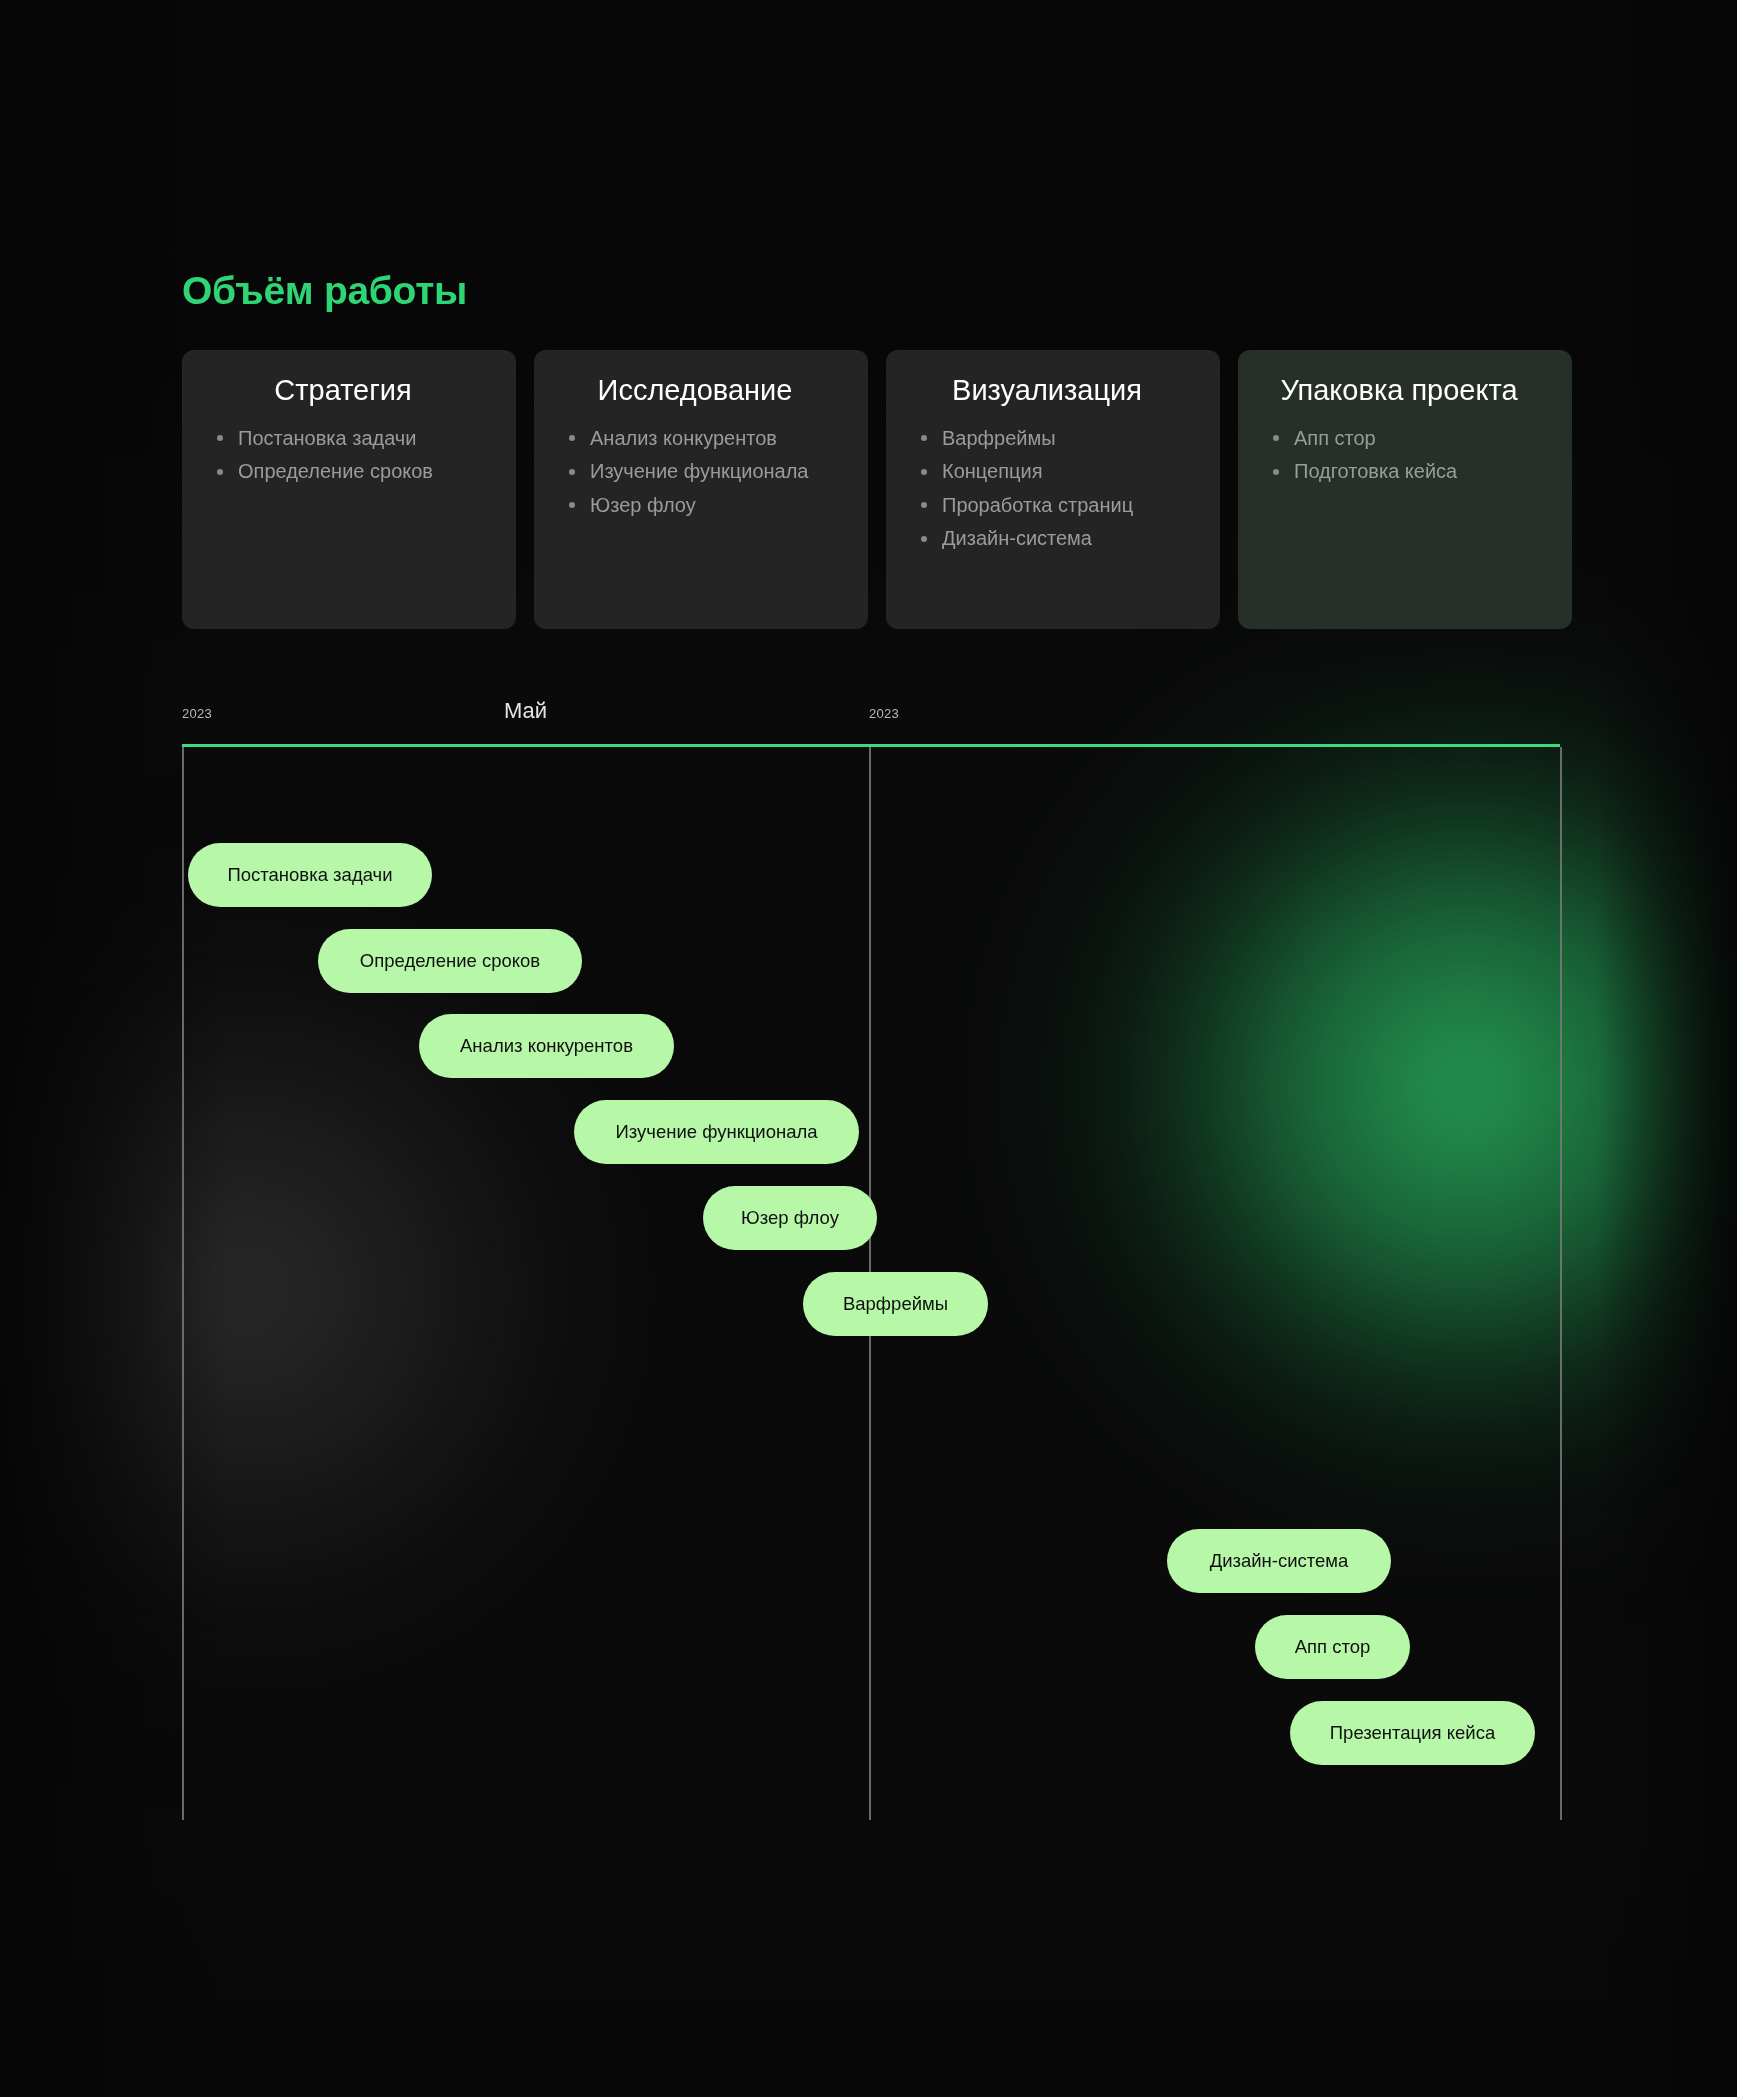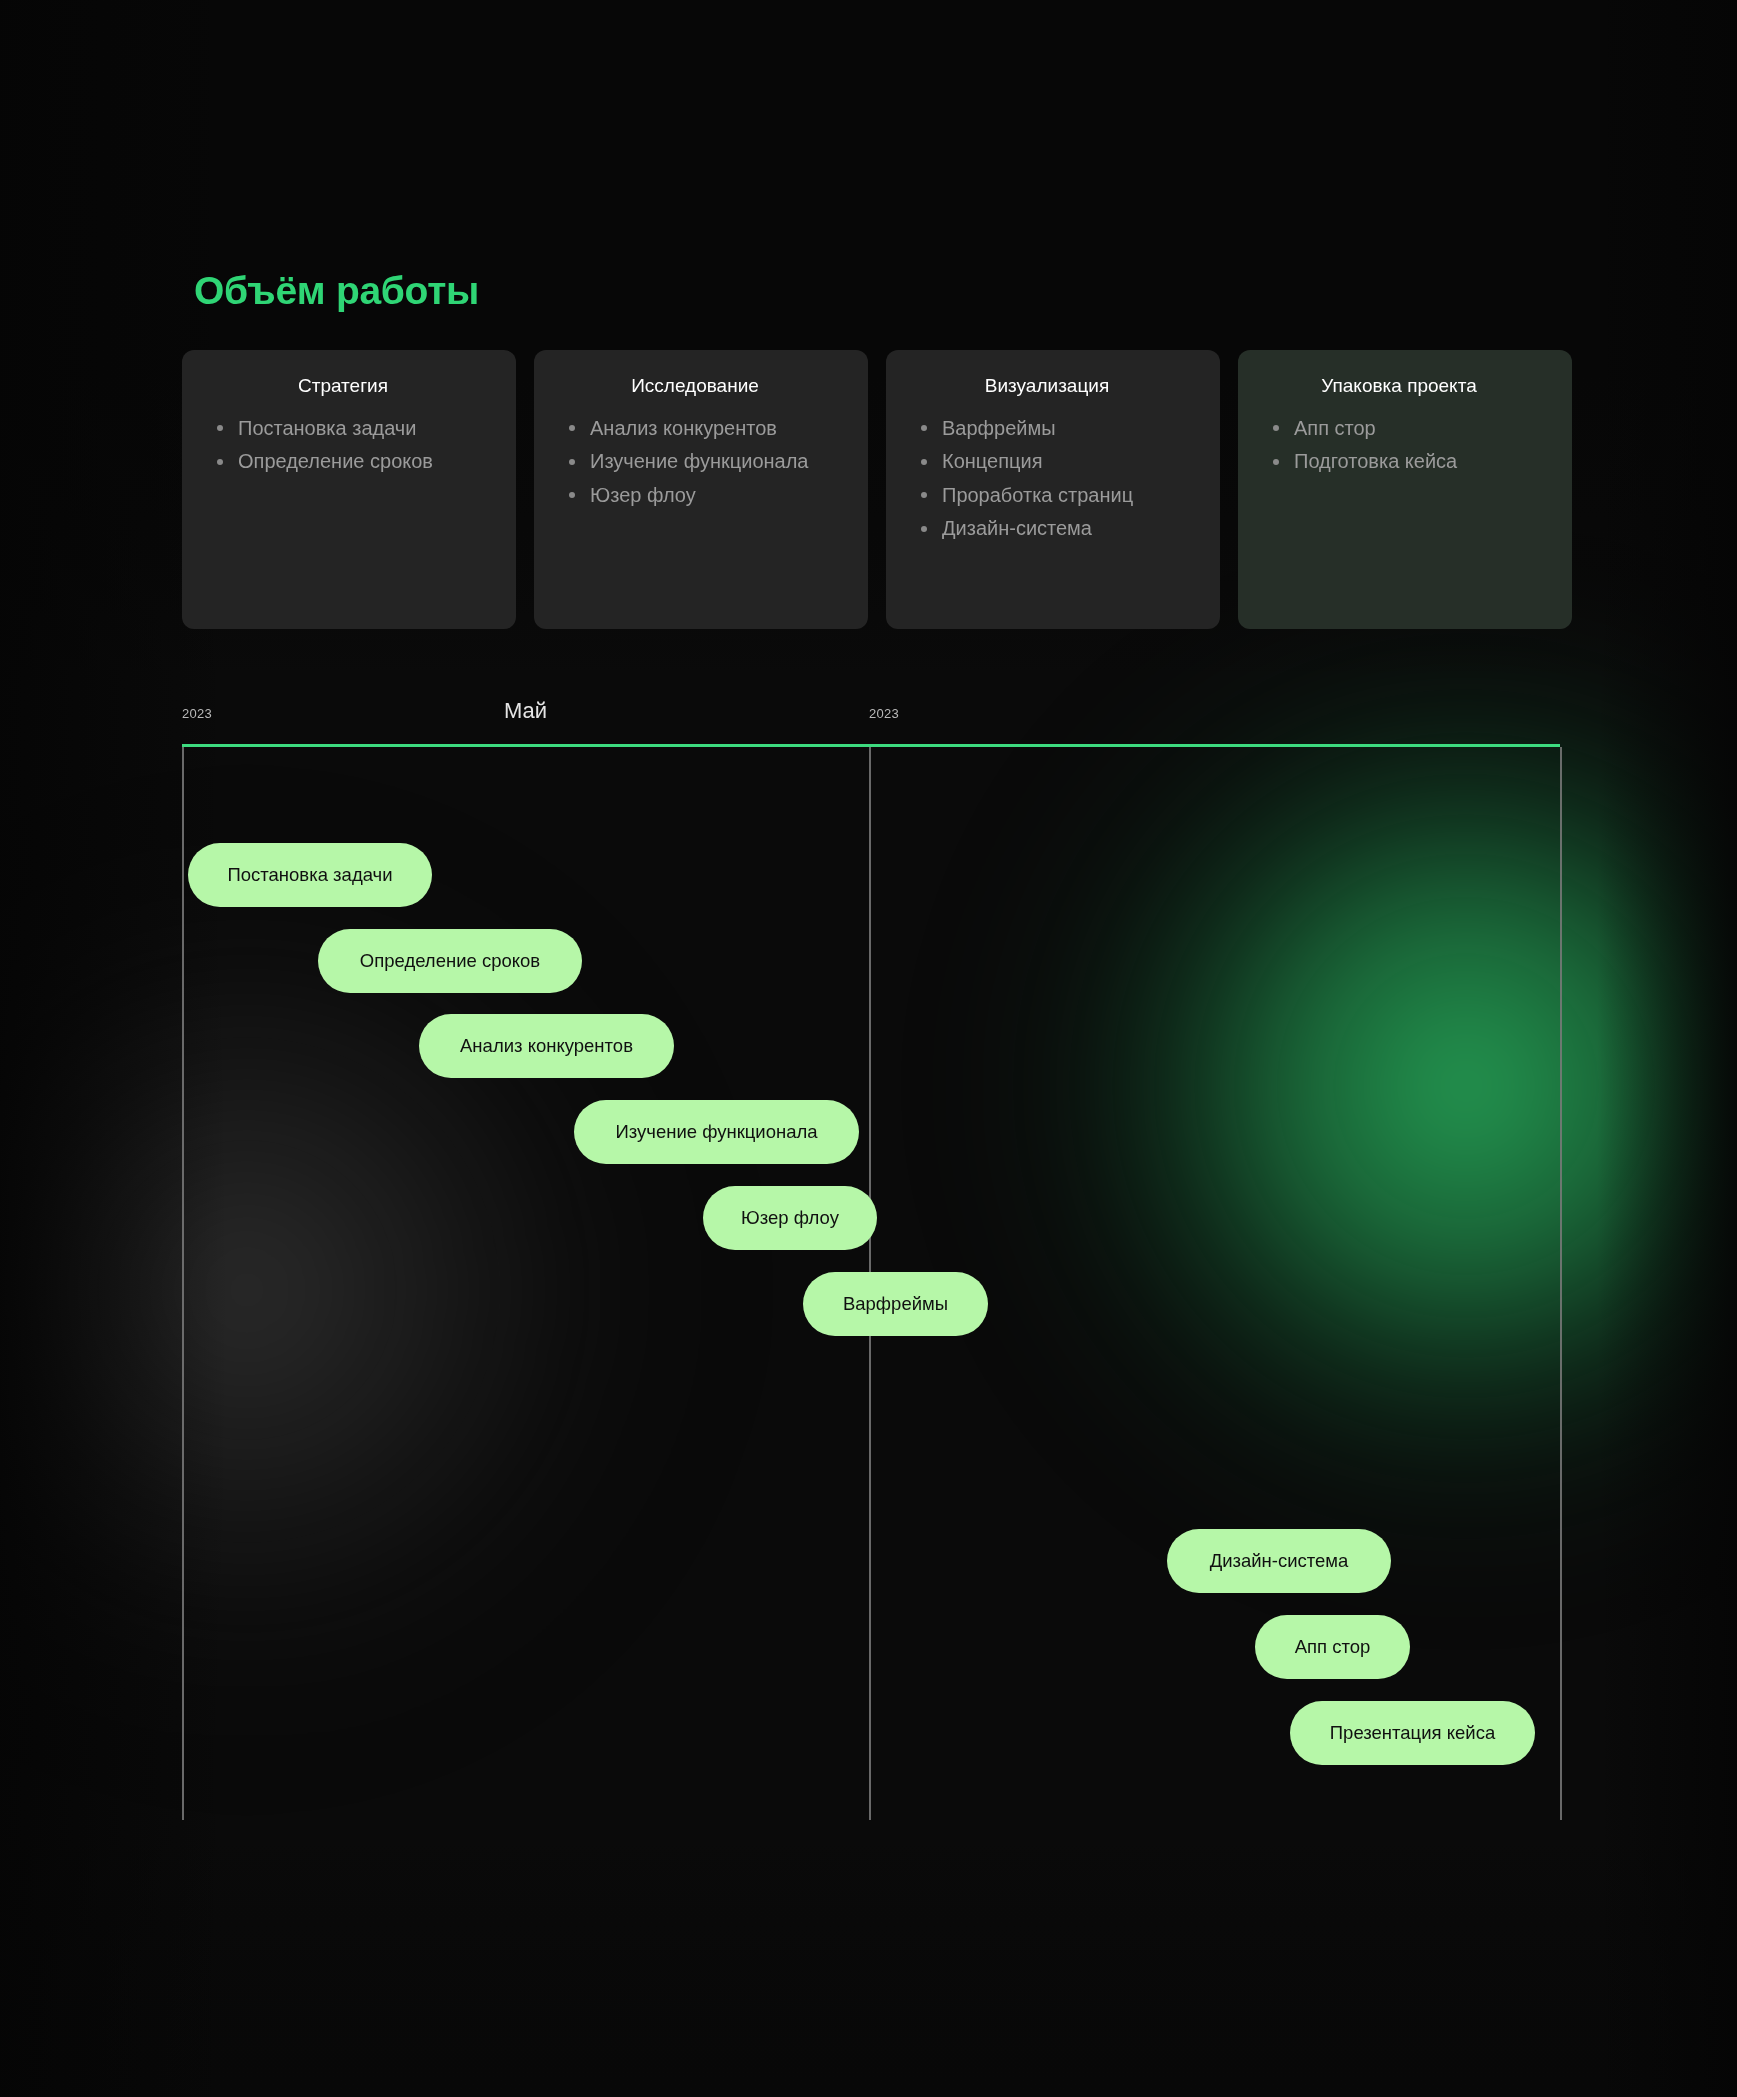--- a/index.html
+++ b/index.html
@@ -84,21 +84,20 @@
 
   .page-title {
     position: absolute;
     left: 182px;
     top: 243px;
     font-size: 39px;
     font-weight: bold;
     letter-spacing: -0.3px;
     color: #2fd575;
     white-space: nowrap;
-    margin-left: 12px;
   }
 
   
   .cards {
     position: absolute;
     left: 182px;
     top: 350px;
     display: flex;
     gap: 18px;
   }
@@ -109,21 +108,21 @@
     background: rgba(38,38,38,0.94);
     box-sizing: border-box;
     padding: 25.5px 0 0 0;
   }
   .card.card-4 {
     background: rgba(41,51,43,0.92);
   }
   .card-title {
     text-align: center;
     color: #ffffff;
-    font-size: 19px;
+    font-size: 29px;
     font-weight: 400;
     line-height: 1.0;
     margin: 0 12px 23px 0;
   }
   .card-list {
     list-style: none;
     margin: 0;
     padding: 0 0 0 34px;
   }
   .card-list li {

